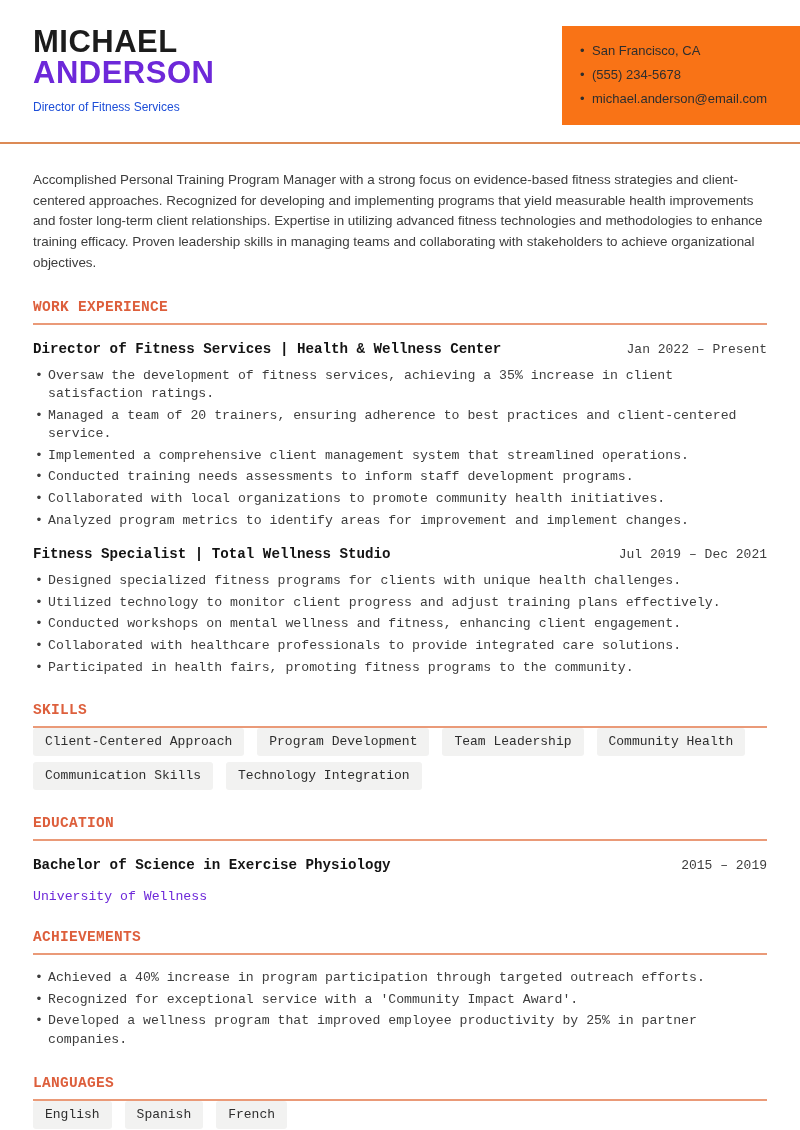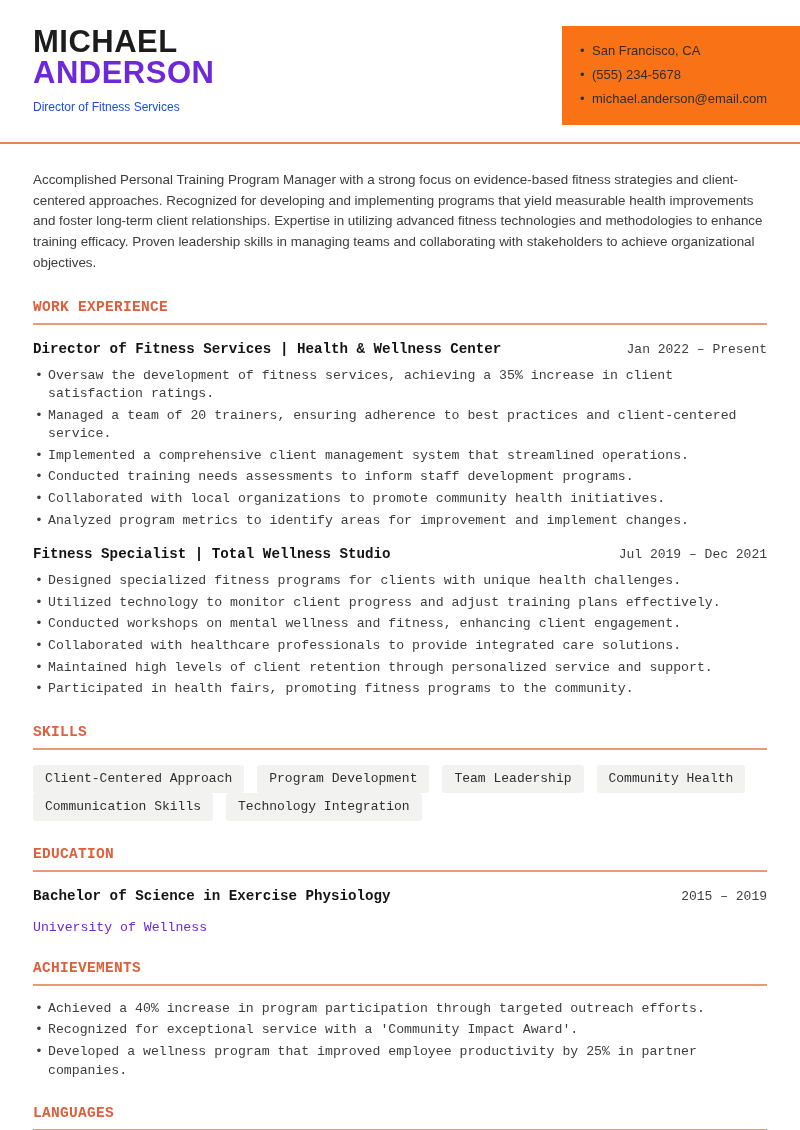--- a/index.html
+++ b/index.html
@@ -38,21 +38,21 @@
   .job-head h3, .edu-head h3 { font-size: 14.2px; font-weight: 700; color: #141414; }
   .dates { font-size: 13px; color: #3d3d3d; white-space: nowrap; }
 
   ul.bullets { list-style: none; margin-top: 10px; }
   ul.bullets li {
     font-size: 13.2px; line-height: 18.6px; margin-bottom: 3px;
     padding-left: 15px; position: relative; color: #3d3d3d;
   }
   ul.bullets li::before { content: "•"; position: absolute; left: 2px; color: #3d3d3d; }
 
-  .tags { display: flex; flex-wrap: wrap; gap: 0 13px; margin-top: 15px; }
+  .tags { display: flex; flex-wrap: wrap; gap: 6px 13px; }
   .tag {
     background: #f2f2f1; color: #2e2e2e; font-size: 13px;
     padding: 6px 12px 7px; border-radius: 3px; display: inline-block;
   }
 
   .edu-block { margin-top: 16px; }
   .school { margin-top: 16px; font-size: 13.2px; color: #6d28d9; }
 </style>
 </head>
 <body>
@@ -117,21 +117,20 @@
         <ul class="bullets">
 
             <li>Designed specialized fitness programs for clients with unique health challenges.</li>
 
             <li>Utilized technology to monitor client progress and adjust training plans effectively.</li>
 
             <li>Conducted workshops on mental wellness and fitness, enhancing client engagement.</li>
 
             <li>Collaborated with healthcare professionals to provide integrated care solutions.</li>
 
-            <li>Maintained high levels of client retention through personalized service and support.</li>
 
             <li>Participated in health fairs, promoting fitness programs to the community.</li>
           </ul>
       </article>
     </section>
 
     <section>
       <h2>SKILLS</h2>
       <div class="tags">
 

